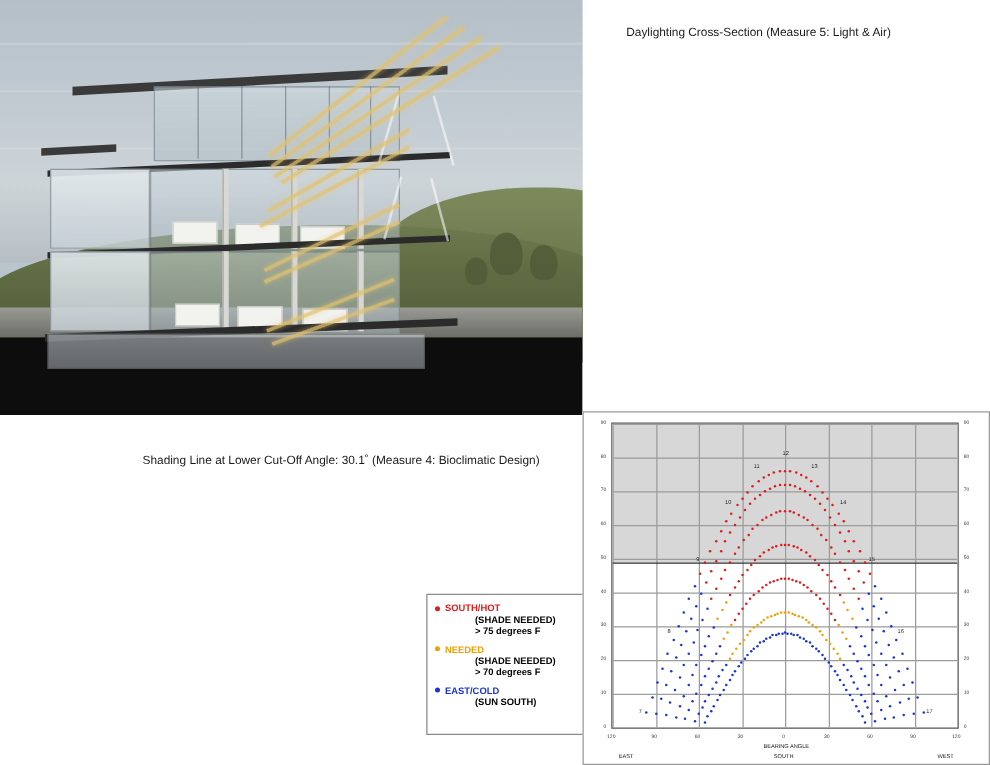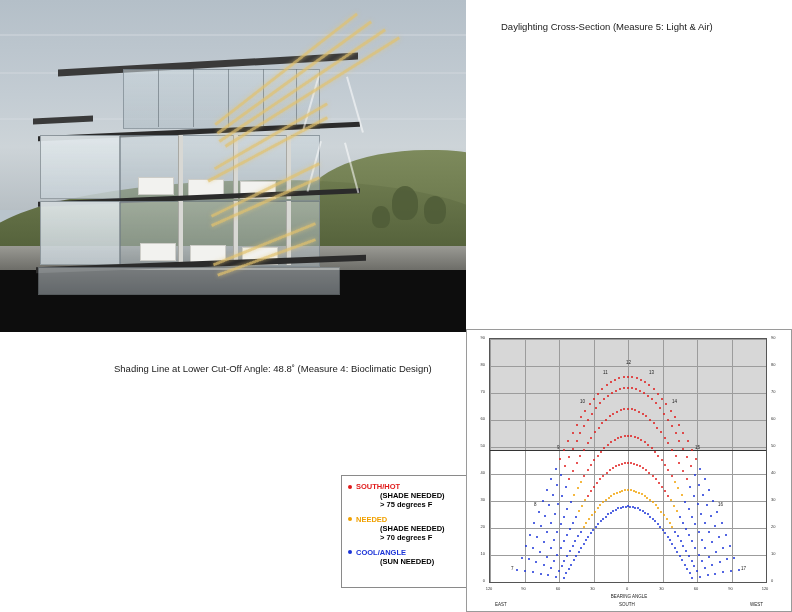--- a/index.html
+++ b/index.html
@@ -332,21 +332,21 @@
     <div class="sunray" style="left:300px;top:74px;width:135px;transform:rotate(152deg)"></div>
     <div class="sunray" style="left:292px;top:120px;width:120px;transform:rotate(154deg)"></div>
     <div class="sunray" style="left:292px;top:134px;width:118px;transform:rotate(156deg)"></div>
     <div class="sunray" style="left:288px;top:180px;width:110px;transform:rotate(158deg)"></div>
     <div class="sunray" style="left:288px;top:196px;width:104px;transform:rotate(160deg)"></div>
   </div>
 </div>
 
 <div class="label-top-right">Daylighting Cross-Section  (Measure 5: Light &amp; Air)</div>
 
-<div class="label-shading">Shading Line at Lower Cut-Off Angle: 48.8˚    (Measure 4: Bioclimatic Design)</div>
+<div class="label-shading">Shading Line at Lower Cut-Off Angle: 30.1˚    (Measure 4: Bioclimatic Design)</div>
 
 <div class="legend">
   <div class="legend-group">
     <div class="legend-head">
       <span class="legend-dot" style="background:#e01b1b"></span>
       <span style="color:#e01b1b">SOUTH/HOT</span>
     </div>
     <div class="legend-sub">(SHADE NEEDED)</div>
     <div class="legend-sub">&gt; 75 degrees F</div>
   </div>
@@ -356,23 +356,23 @@
       <span class="legend-dot" style="background:#f0a000"></span>
       <span style="color:#f0a000">NEEDED</span>
     </div>
     <div class="legend-sub">(SHADE NEEDED)</div>
     <div class="legend-sub">&gt; 70 degrees F</div>
   </div>
 
   <div class="legend-group">
     <div class="legend-head">
       <span class="legend-dot" style="background:#1a33d8"></span>
-      <span style="color:#1a33d8">COOL/ANGLE</span>
+      <span style="color:#1a33d8">EAST/COLD</span>
     </div>
-    <div class="legend-sub">(SUN NEEDED)</div>
+    <div class="legend-sub">(SUN SOUTH)</div>
   </div>
 </div>
 
 <div class="chart">
   <div class="chart-plot" id="plot">
       <div class="shade-band" style="top: 0px; height: 111.24px;"></div>
       <div class="gridline-v" style="left: 0px;"></div>
       <div class="gridline-v" style="left: 34.5px;"></div>
       <div class="gridline-v" style="left: 69px;"></div>
       <div class="gridline-v" style="left: 103.5px;"></div>

